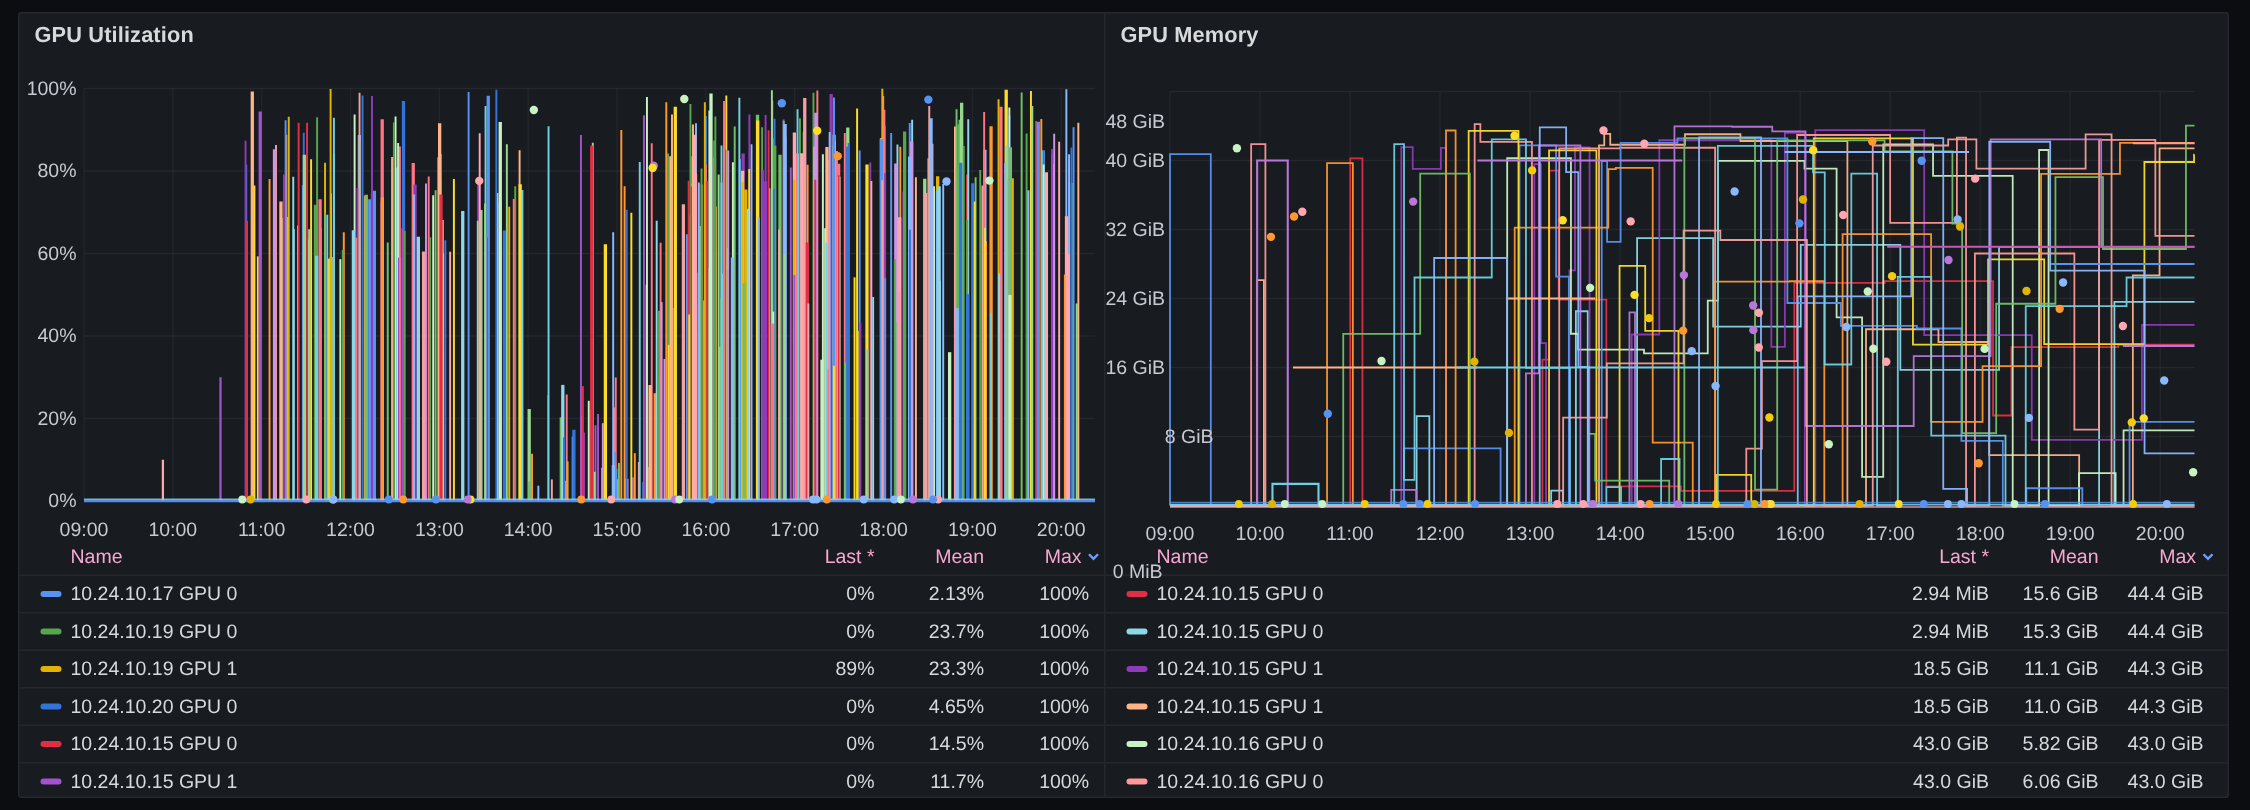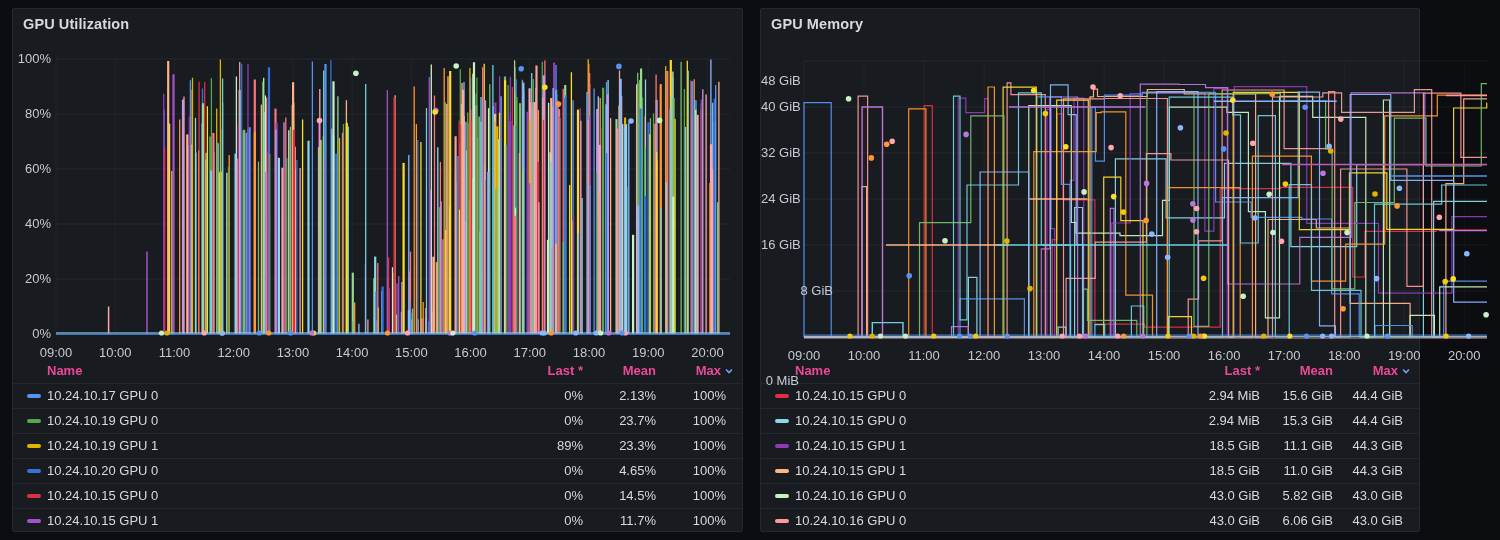--- a/index.html
+++ b/index.html
@@ -7,32 +7,32 @@
     width:1500px;height:540px;position:relative;overflow:hidden;
     background:#0c0d10;
     font-family:"Liberation Sans","DejaVu Sans",sans-serif;
     -webkit-font-smoothing:antialiased;
   }
   .panel{
     position:absolute;top:8px;height:524px;box-sizing:border-box;
     background:#181b1f;border:1px solid #26282e;border-radius:2px;padding-left:40px;
   }
   #panel0{left:12px;width:731px}
-  #panel1{left:760px;width:660px}
+  #panel1{left:736px;width:750px}
   .panel-title{
     position:absolute;left:10px;top:7px;z-index:3;
     font-size:14.5px;font-weight:700;color:#d8d9da;letter-spacing:.1px;cursor:pointer;
   }
   .chart-wrap{position:absolute;left:0;top:0;right:0;height:352px}
   .chart-wrap svg{position:absolute;left:0;top:0}
   .tick{position:absolute;color:#c8c9d3;font-size:13px;line-height:16px;white-space:nowrap}
   .ytick{width:38px;text-align:right;left:0}
   .xtick{width:48px;text-align:center}
   .legend{position:absolute;left:0;right:0;top:350px;font-size:13px;color:#d8d9da}
-  .legend-header{position:relative;height:24px;line-height:24px;color:#ec4899;font-weight:700}
+  .legend-header{position:relative;height:24px;line-height:24px;color:#f9a8d4;font-weight:400}
   .legend-row{position:relative;height:24px;line-height:24px;border-top:1px solid rgba(204,204,220,.07)}
   .lh-name,.lr-name{position:absolute;left:34px;cursor:pointer;white-space:nowrap}
   .swatch{position:absolute;left:14px;top:10px;width:14px;height:4px;border-radius:2px}
   .c-last{position:absolute;right:159px}
   .c-mean{position:absolute;right:86px}
   .c-max{position:absolute;right:16px}
   .lh-last{position:absolute;right:159px;cursor:pointer}
   .lh-mean{position:absolute;right:86px;cursor:pointer}
   .lh-max{position:absolute;right:8px;cursor:pointer}
   .lh-max svg{vertical-align:-1px;margin-left:3px}

